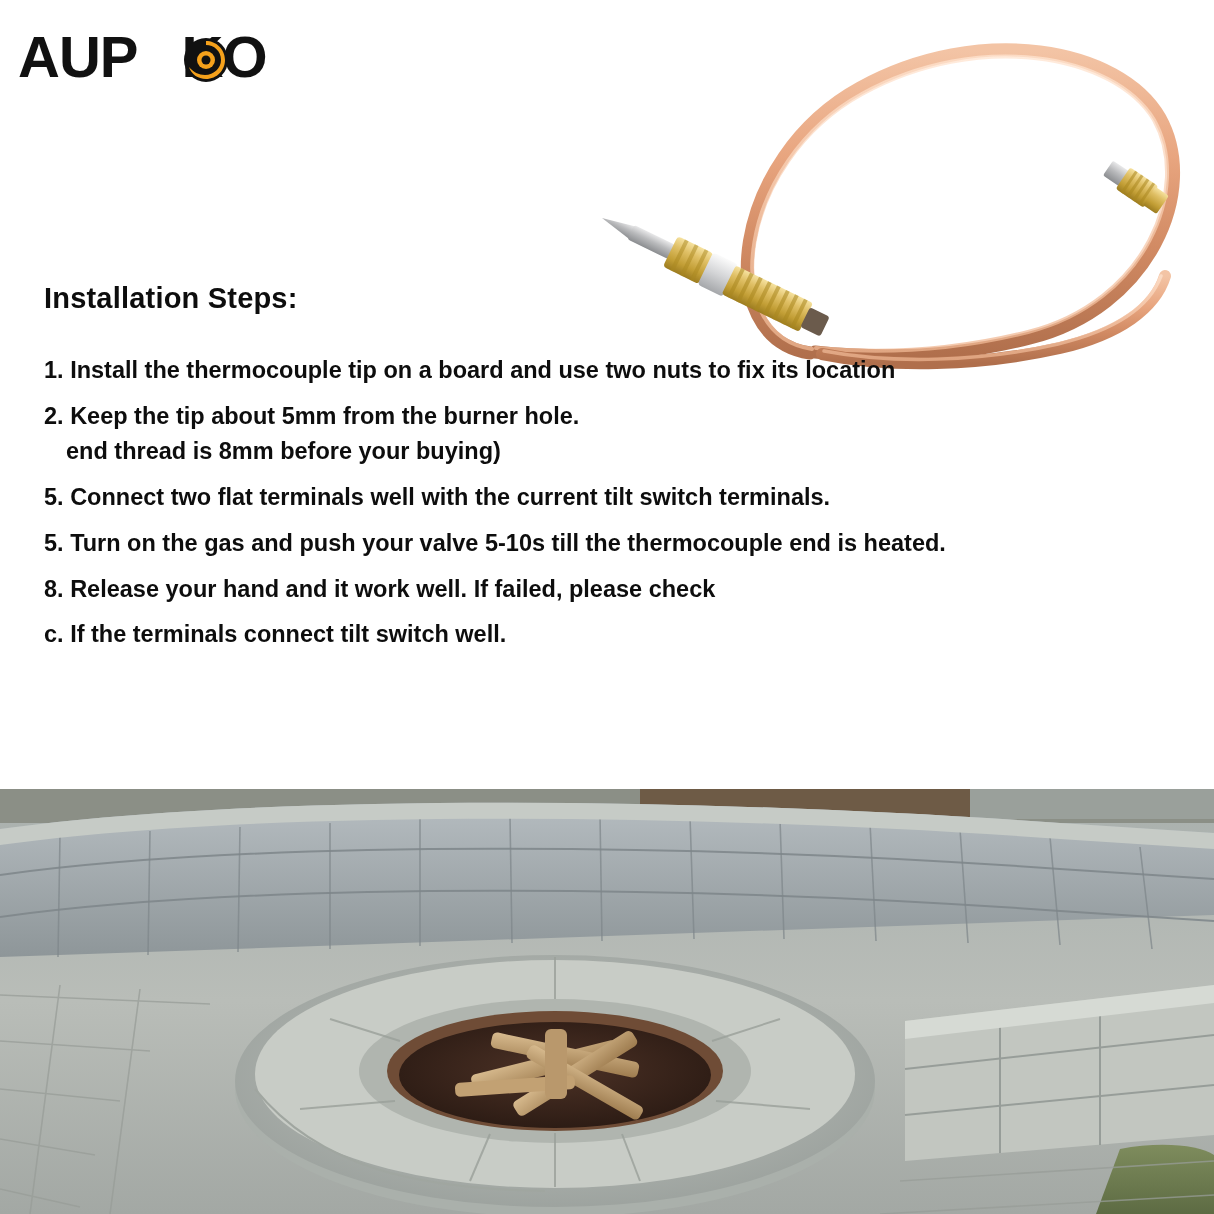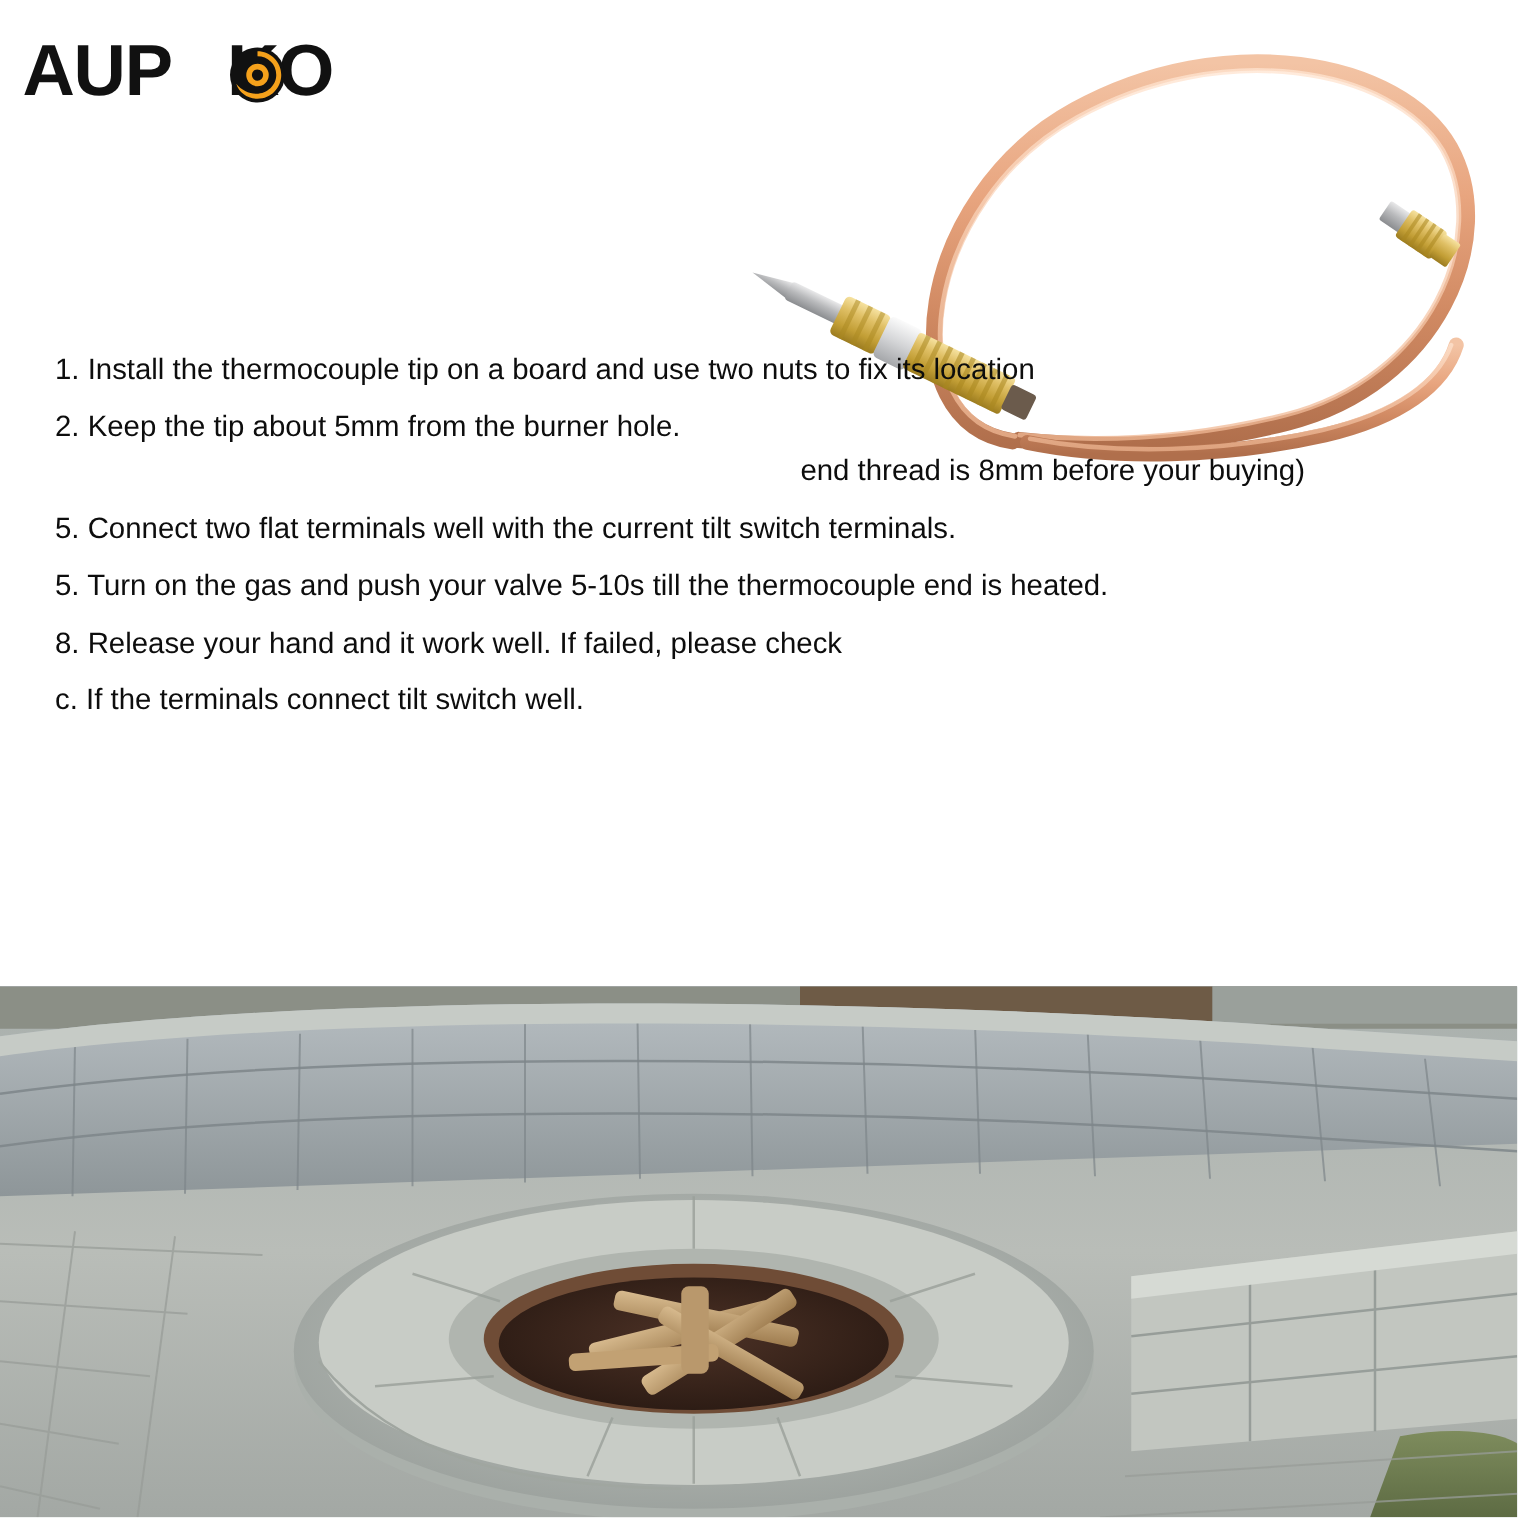--- a/index.html
+++ b/index.html
@@ -63,30 +63,29 @@
   }
   #steps-title {
     font-size: 29px;
     font-weight: bold;
     color: #0d0d0d;
     margin: 0 0 42px 0;
     letter-spacing: 0.2px;
   }
   .step-line {
     font-size: 23.5px;
-    font-weight: normal;
+    font-weight: bold;
     color: #0d0d0d;
     margin: 0 0 18px 0;
     line-height: 1.18;
     white-space: pre;
   }
   .step-line.indent {
     padding-left: 22px;
     margin-top: -10px;
-    text-align: right;
   }
 
   
   #scene-photo {
     position: absolute;
     left: 0;
     top: 789px;
     width: 1214px;
     height: 425px;
     overflow: hidden;
@@ -181,20 +180,21 @@
         <rect x="197" y="-16" width="4" height="32"></rect>
         <rect x="207" y="-16" width="4" height="32"></rect>
         <rect x="217" y="-16" width="4" height="32"></rect>
       </g>
 
       <rect x="226" y="-11" width="22" height="22" rx="3" fill="#6b5b4c"></rect>
     </g>
   </svg>
 
   <div id="instructions">
+    <h1 id="steps-title">Installation Steps:</h1>
     <p class="step-line">1. Install the thermocouple tip on a board and use two nuts to fix its location</p>
     <p class="step-line">2. Keep the tip about 5mm from the burner hole.</p>
     <p class="step-line indent">end thread is 8mm before your buying)</p>
     <p class="step-line">5. Connect two flat terminals well with the current tilt switch terminals.</p>
     <p class="step-line">5. Turn on the gas and push your valve 5-10s till the thermocouple end is heated.</p>
     <p class="step-line">8. Release your hand and it work well. If failed, please check</p>
     <p class="step-line">c. If the terminals connect tilt switch well.</p>
   </div>
 
   <div id="scene-photo">

